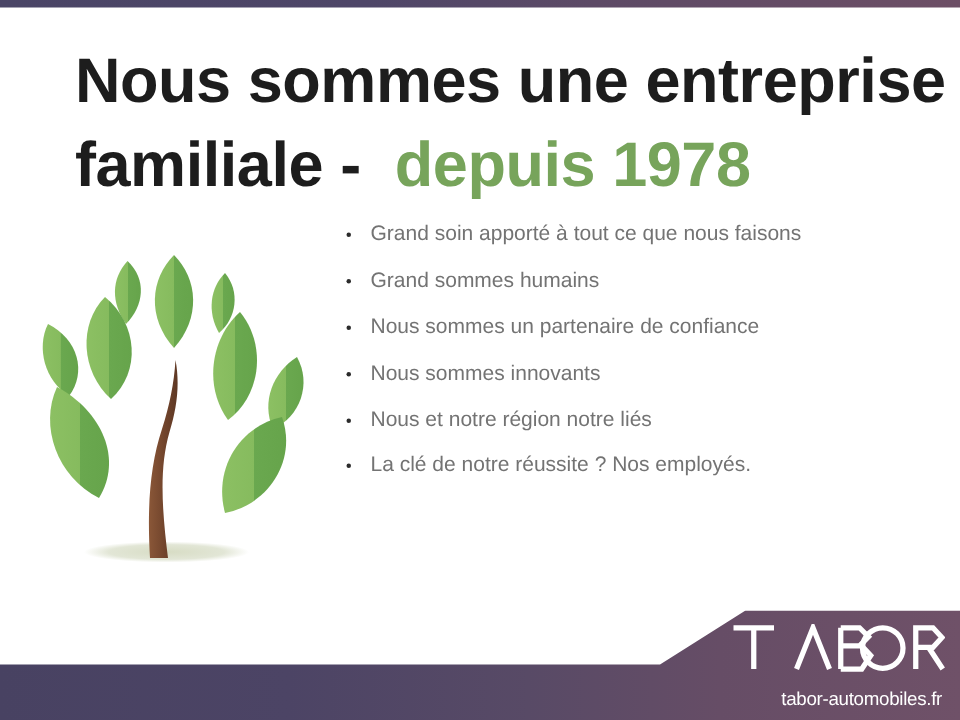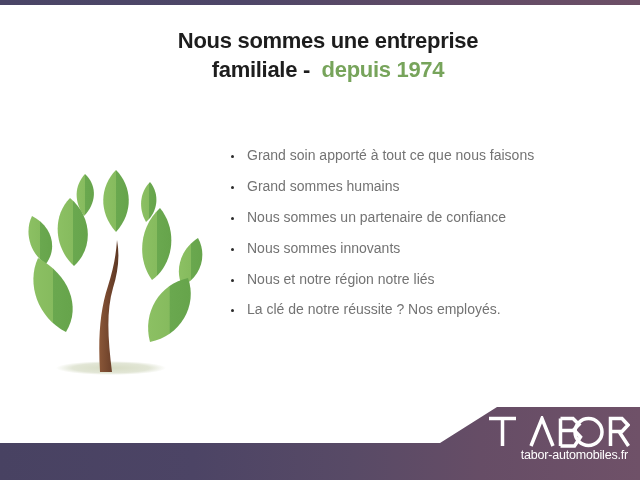--- a/index.html
+++ b/index.html
@@ -35,22 +35,21 @@
     background: linear-gradient(to right, #484262 0%, #4c4465 30%, #584a66 55%, #664d66 75%, #6f5168 100%);
     -webkit-clip-path: polygon(0 43px, 440px 43px, 497px 7px, 640px 7px, 640px 80px, 0 80px);
     clip-path: polygon(0 43px, 440px 43px, 497px 7px, 640px 7px, 640px 80px, 0 80px);
   }
 
   
   .heading {
     position: absolute;
     left: 50px; top: 26px;
     width: 556px;
-    text-align: center;
-    font-size: 22px;
+    font-size: 42px;
     font-weight: bold;
     line-height: 1.33;
     letter-spacing: -0.3px;
     color: #1d1d1d;
   }
   .heading .line { display: block; white-space: pre; }
   .accent { color: #77a45b; }
 
   
   .bullets {
@@ -88,38 +87,38 @@
   
   .logo {
     position: absolute;
     left: 488px; top: 416px;
     width: 142px;
     text-align: center;
   }
   .logo-mark { display: block; }
   .logo-url {
     display: block;
-    margin-top: 0;
+    margin-top: 11px;
     font-size: 12.5px;
     color: #ffffff;
     letter-spacing: -0.2px;
     text-align: right;
     padding-right: 2px;
   }
 </style>
 </head>
 <body>
 
 <div id="slide">
 
   <div class="top-strip"></div>
 
   <div class="heading">
     <span class="line">Nous sommes une entreprise</span>
-    <span class="line"><span>familiale -  </span><span class="accent">depuis 1974</span></span>
+    <span class="line"><span>familiale -  </span><span class="accent">depuis 1978</span></span>
   </div>
 
   <div class="tree">
     <svg width="205" height="220" viewBox="0 0 205 220">
       <defs>
         <linearGradient id="lf" x1="0" y1="0" x2="1" y2="0">
           <stop offset="0%" stop-color="#8cc063"></stop>
           <stop offset="50%" stop-color="#86bb5e"></stop>
           <stop offset="50.5%" stop-color="#6aa84f"></stop>
           <stop offset="100%" stop-color="#66a44b"></stop>

